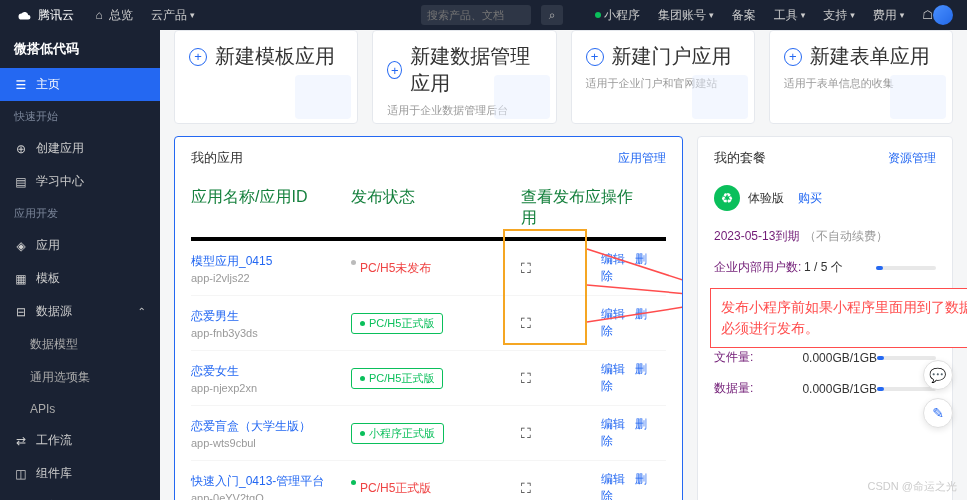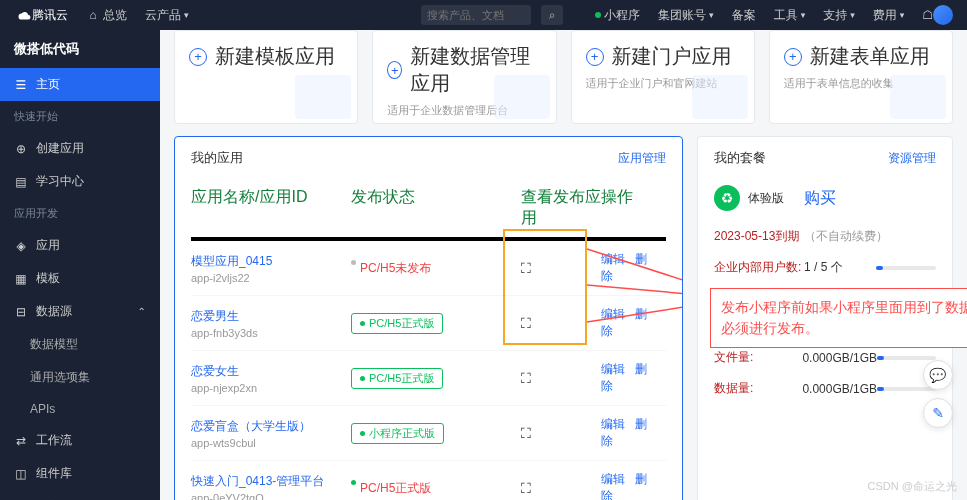--- a/index.html
+++ b/index.html
@@ -1,18 +1,18 @@
 <!DOCTYPE html>
 <html><head>
 <meta charset="utf-8">
 <style>
 *{margin:0;padding:0;box-sizing:border-box;font-family:-apple-system,"PingFang SC","Microsoft YaHei",sans-serif}
 body{background:#f5f6f7;font-size:12px;color:#333;overflow:hidden}
 .top-nav{height:30px;background:#1a2233;color:#fff;display:flex;align-items:center;padding:0 14px;font-size:12px}
-.top-nav .logo-wrap{display:flex;align-items:center;}
+.top-nav .logo-wrap{display:flex;align-items:center;gap:6px}
 .top-nav .nav-item{margin-left:18px;color:#ccc;cursor:pointer;display:flex;align-items:center;gap:3px}
 .top-nav .spacer{flex:1}
 .search-box{background:#2e3646;height:20px;width:110px;border-radius:3px;display:flex;align-items:center;padding:0 6px;margin-right:10px}
 .search-box input{background:none;border:none;color:#aaa;font-size:11px;width:100%;outline:none}
 .search-icon-btn{width:22px;height:20px;background:#2e3646;border-radius:3px;display:flex;align-items:center;justify-content:center;margin-right:14px}
 .avatar{width:20px;height:20px;border-radius:50%;background:linear-gradient(135deg,#4a90ff,#2268e8)}
 .badge-dot{width:6px;height:6px;border-radius:50%;background:#0abf5b}
 .layout{display:flex;height:calc(100vh - 30px)}
 .sidebar{width:160px;background:#1a2233;color:#ccc;display:flex;flex-direction:column;font-size:12px;overflow-y:auto}
 .sidebar-title{color:#fff;font-size:13px;font-weight:600;padding:10px 14px}
@@ -44,27 +44,27 @@
 .pub-plain{display:flex;align-items:flex-start;gap:4px;color:#ef4444}
 .pub-badge{display:inline-flex;align-items:center;gap:4px;border:1px solid #0abf5b;color:#0abf5b;padding:2px 8px;border-radius:3px;font-size:11px}
 .dot-g{width:5px;height:5px;background:#0abf5b;border-radius:50%}
 .dot-gray{width:5px;height:5px;background:#bbb;border-radius:50%}
 .qr-icon{font-size:14px;color:#333}
 .act-link{color:#2468f2;margin-right:10px;cursor:pointer}
 .highlight-box{position:absolute;border:2px solid #f5a623;pointer-events:none}
 .view-all{text-align:center;padding:10px;color:#2468f2;cursor:pointer}
 .package-body{padding:0 16px 12px}
 .pkg-row{display:flex;align-items:center;padding:7px 0;font-size:12px}
-.pkg-label{color:#b91c1c;width:90px}
+.pkg-label{color:#701a75;width:90px}
 .pkg-val{color:#333}
 .pkg-bar{width:60px;height:4px;background:#e8e8e8;border-radius:2px;margin-left:auto;position:relative}
 .pkg-bar::after{content:"";position:absolute;left:0;top:0;height:100%;width:12%;background:#2468f2;border-radius:2px}
 .pkg-head-row{display:flex;align-items:center;gap:8px;padding:6px 0 10px}
 .pkg-icon{width:26px;height:26px;background:#0abf5b;border-radius:50%;display:flex;align-items:center;justify-content:center;color:#fff;font-size:14px}
-.tag-buy{color:#2468f2;font-size:16px;margin-left:12px}
+.tag-buy{color:#2468f2;font-size:12px;margin-left:6px}
 .annotation-box{position:absolute;left:550px;top:258px;width:390px;border:1.5px solid #ff4d4d;background:#fff;padding:8px 10px;font-size:14px;color:#ff4d4d;line-height:1.5;z-index:20}
 .arrow-svg{position:absolute;pointer-events:none;z-index:15}
 .float-btn{position:fixed;right:14px;width:30px;height:30px;border-radius:50%;background:#fff;border:1px solid #e0e0e0;display:flex;align-items:center;justify-content:center;color:#2468f2;font-size:14px;box-shadow:0 2px 6px rgba(0,0,0,.1)}
 .csdn-mark{position:fixed;right:10px;bottom:6px;font-size:11px;color:#ccc}
 .ico{width:14px;height:14px;display:inline-flex;align-items:center;justify-content:center;font-size:12px}
 </style>
 </head>
 <body>
 
 <div class="top-nav">

